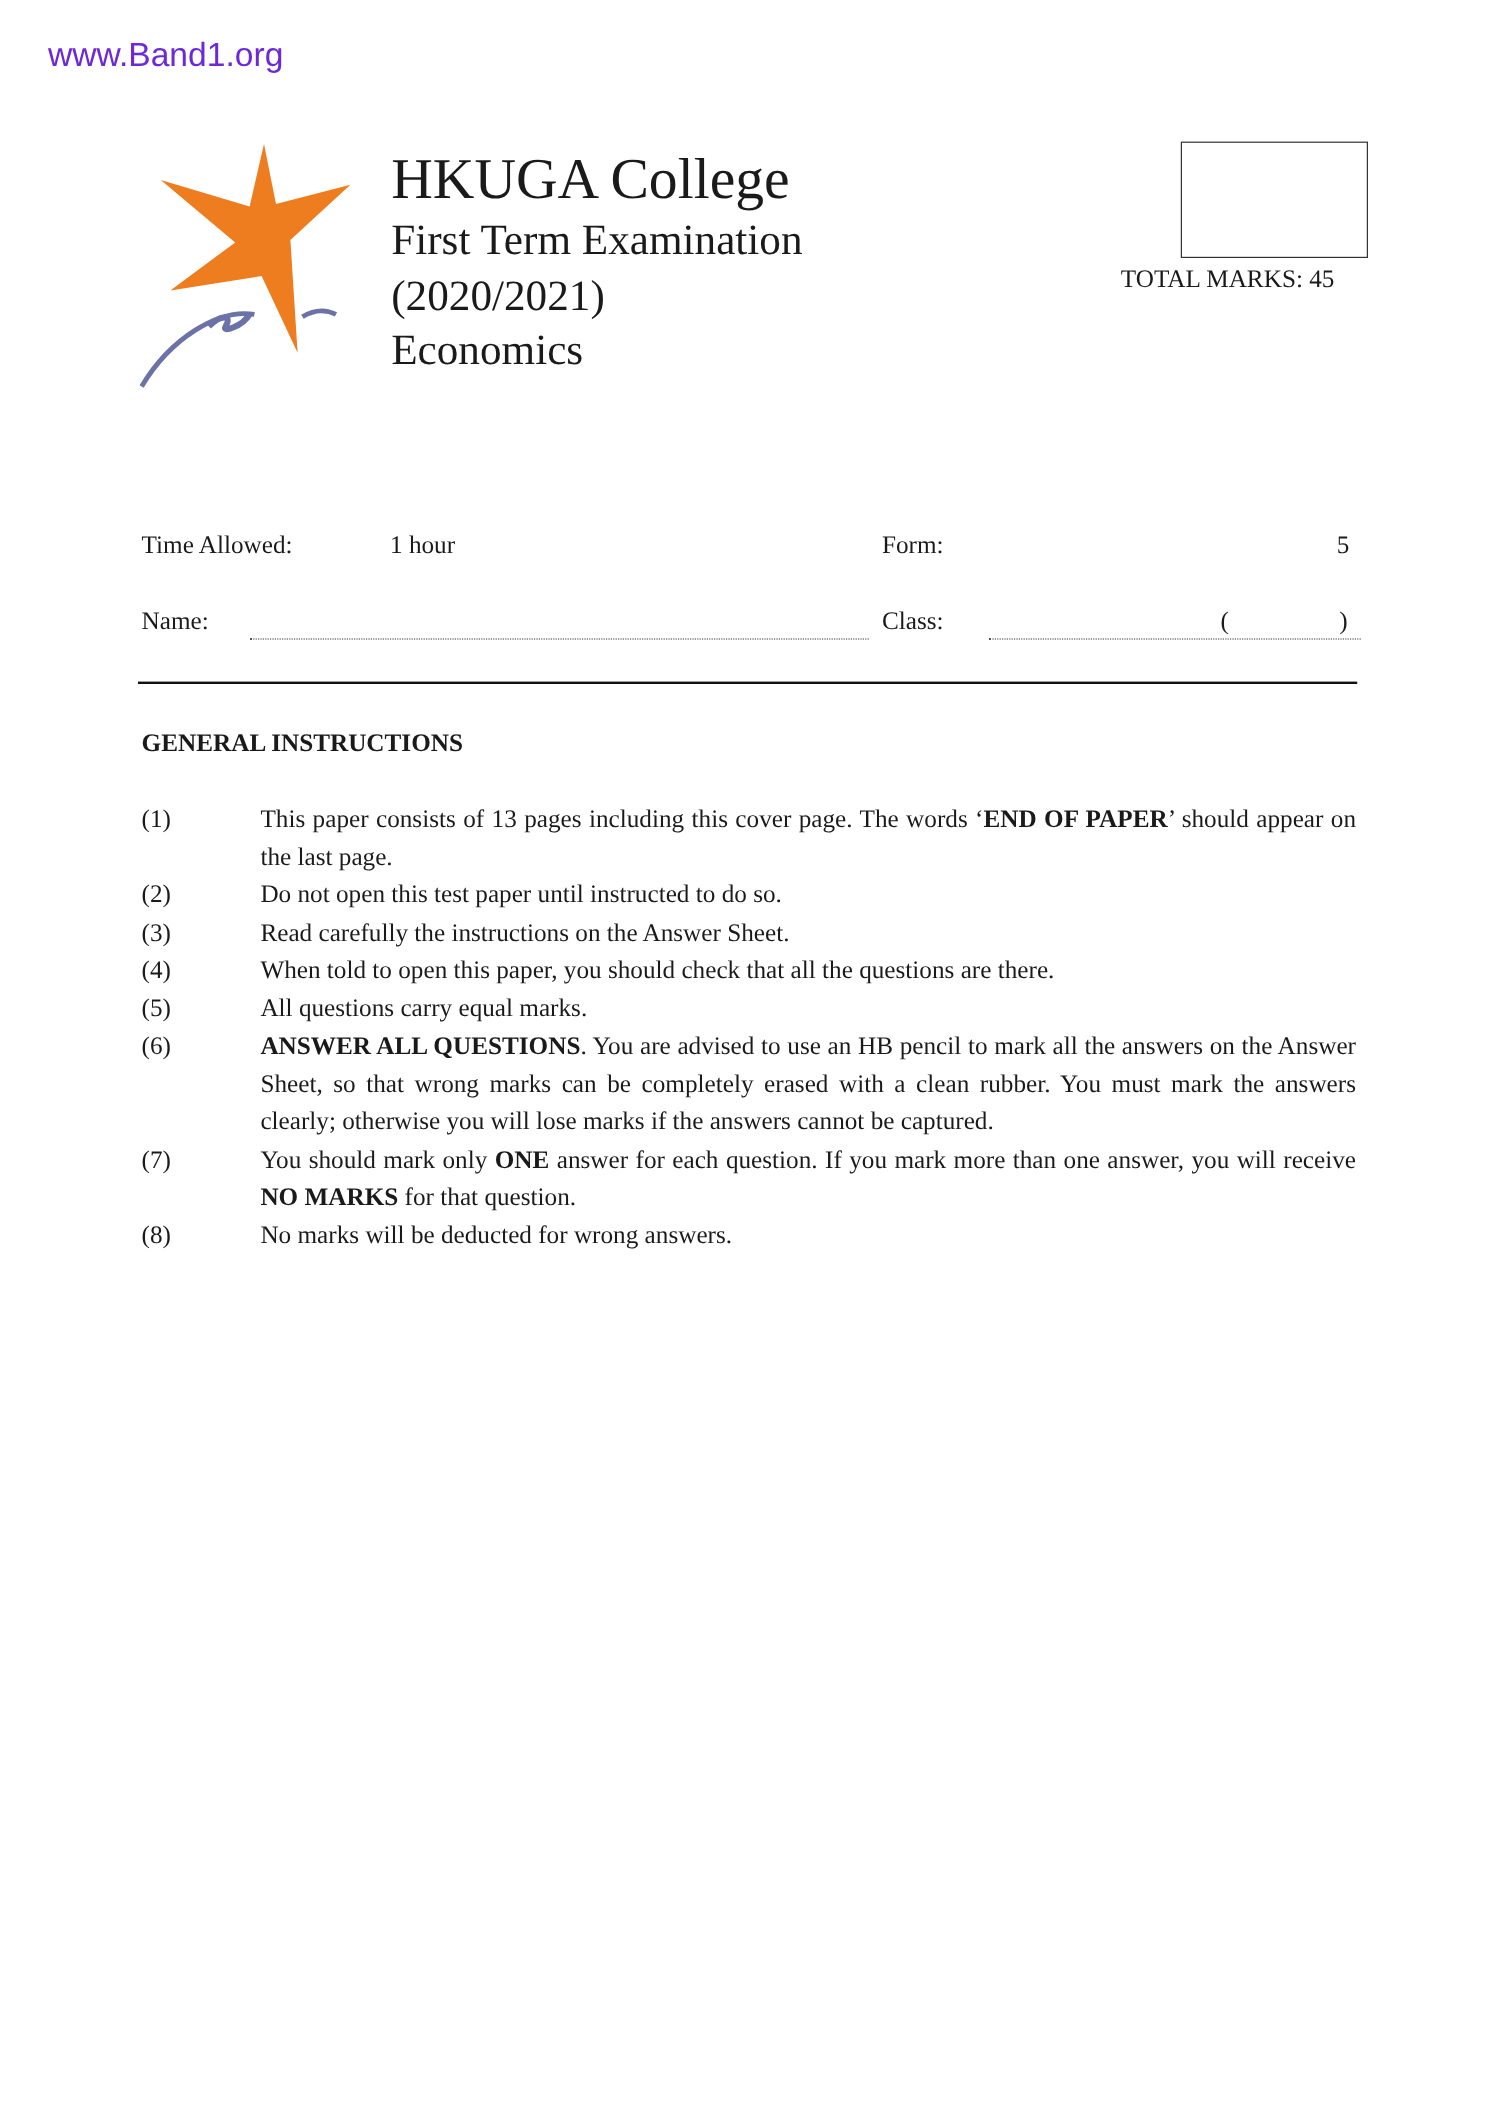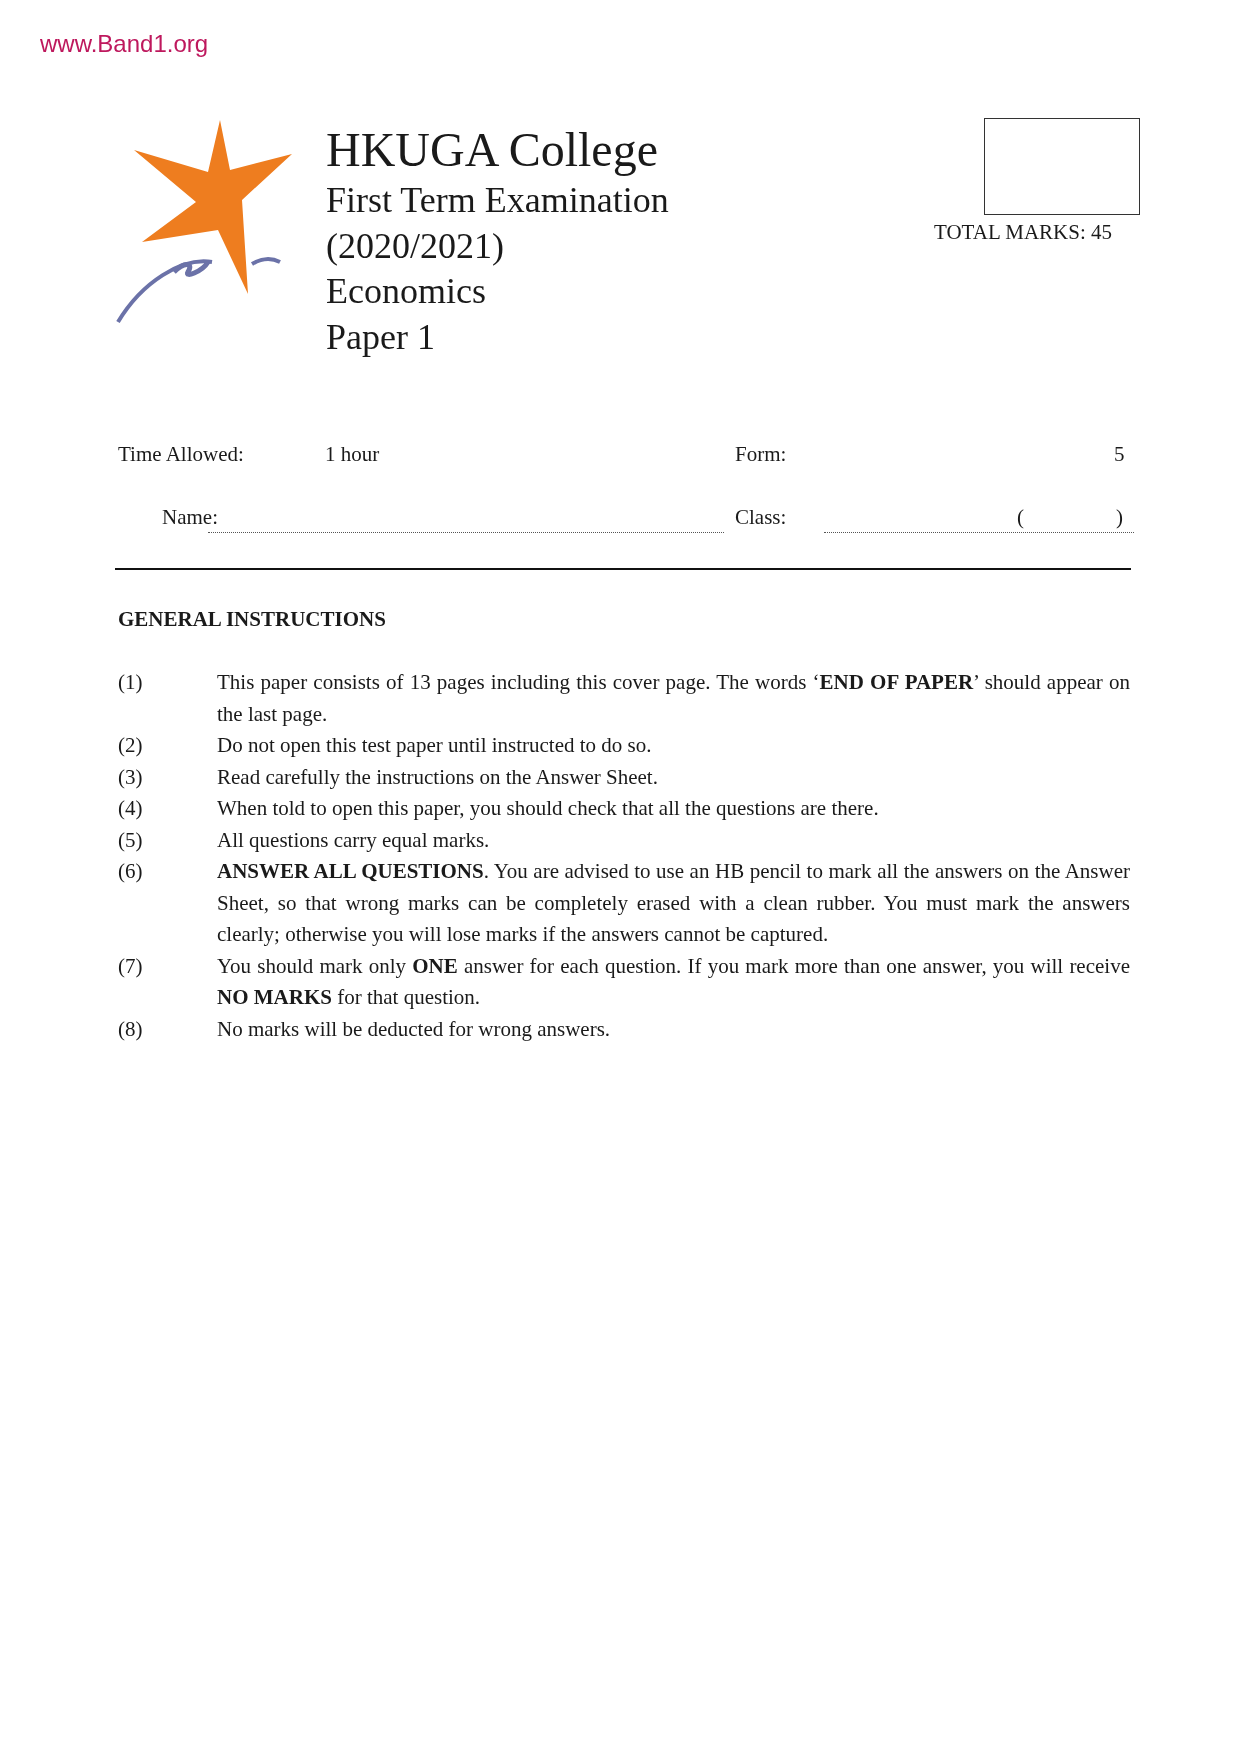--- a/index.html
+++ b/index.html
@@ -2,21 +2,21 @@
 <html><head>
 <meta charset="utf-8">
 <style>
   html, body { margin: 0; padding: 0; }
   body {
     width: 1240px; height: 1754px; background: #ffffff; position: relative;
     font-family: "Liberation Serif", "DejaVu Serif", serif; color: #1a1a1a; overflow: hidden;
   }
   .watermark {
     position: absolute; left: 40px; top: 30px;
-    font-family: "Liberation Sans", "DejaVu Sans", sans-serif; font-size: 24px; color: #be185d;
+    font-family: "Liberation Sans", "DejaVu Sans", sans-serif; font-size: 28px; color: #6d28d9;
   }
   .logo { position: absolute; left: 112px; top: 112px; width: 190px; height: 220px; }
   .title-block { position: absolute; left: 326px; top: 122px; font-family: Liberation Serif, serif; }
   .title-main { font-size: 48px; line-height: 56px; }
   .title-line { font-size: 36px; line-height: 45.6px; }
   .marks-box {
     position: absolute; left: 984px; top: 118px; width: 154px; height: 95px;
     border: 1.5px solid #333;
   }
   .total-marks { position: absolute; left: 934px; top: 220px; font-size: 21px; }
@@ -42,32 +42,31 @@
   <path fill="none" stroke="#6b72a8" stroke-width="4" d="M6 210 C 30 170, 70 145, 100 150"></path>
   <path fill="none" stroke="#6b72a8" stroke-width="5" d="M62 160 C 72 150, 82 150, 76 160 C 72 166, 90 160, 96 150"></path>
   <path fill="none" stroke="#6b72a8" stroke-width="4" d="M140 152 C 150 146, 160 146, 168 150"></path>
 </svg>
 
 <div class="title-block">
   <div class="title-main">HKUGA College</div>
   <div class="title-line">First Term Examination</div>
   <div class="title-line">(2020/2021)</div>
   <div class="title-line">Economics</div>
-  <div class="title-line">Paper 1</div>
 </div>
 
 <div class="marks-box"></div>
 <div class="total-marks">TOTAL MARKS: 45</div>
 
 <div class="info-row" style="left:118px; top:442px;">Time Allowed:</div>
 <div class="info-row" style="left:325px; top:442px;">1 hour</div>
 <div class="info-row" style="left:735px; top:442px;">Form:</div>
 <div class="info-row" style="left:1114px; top:442px;">5</div>
 
-<div class="info-row" style="left:118px; top:505px;margin-left:44px;">Name:</div>
+<div class="info-row" style="left:118px; top:505px;">Name:</div>
 <div class="dotted" style="left:208px; top:532px; width:516px;"></div>
 <div class="info-row" style="left:735px; top:505px;">Class:</div>
 <div class="dotted" style="left:824px; top:532px; width:310px;"></div>
 <div class="info-row" style="left:1017px; top:505px;">(</div>
 <div class="info-row" style="left:1116px; top:505px;">)</div>
 
 <div class="hr"></div>
 
 <div class="heading">GENERAL INSTRUCTIONS</div>
 

